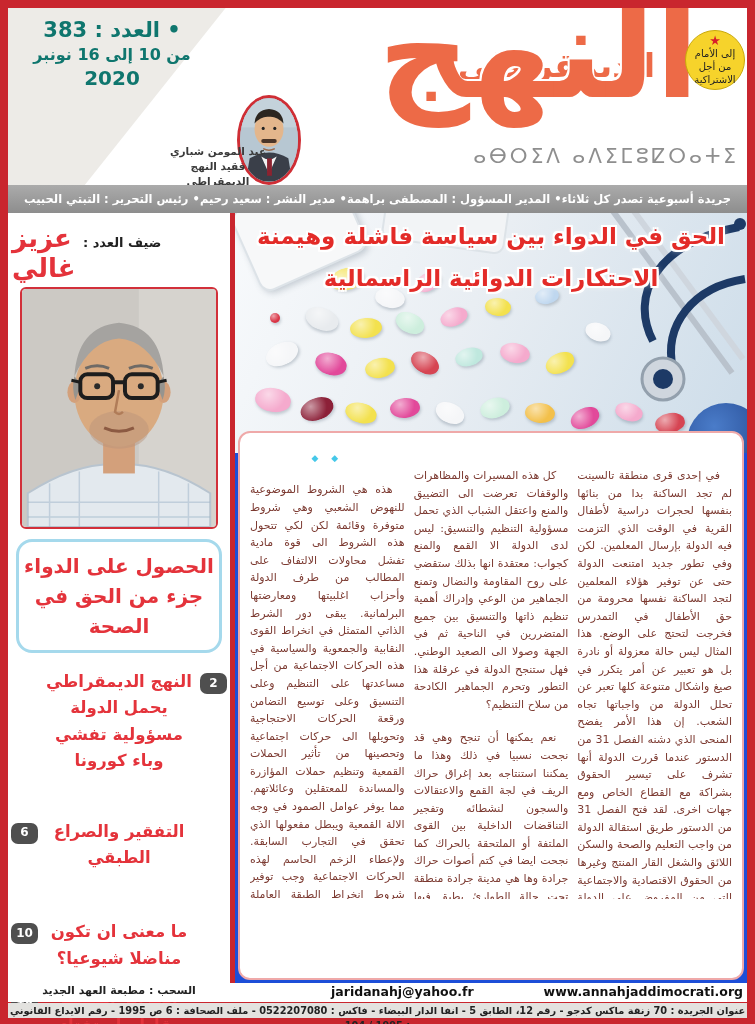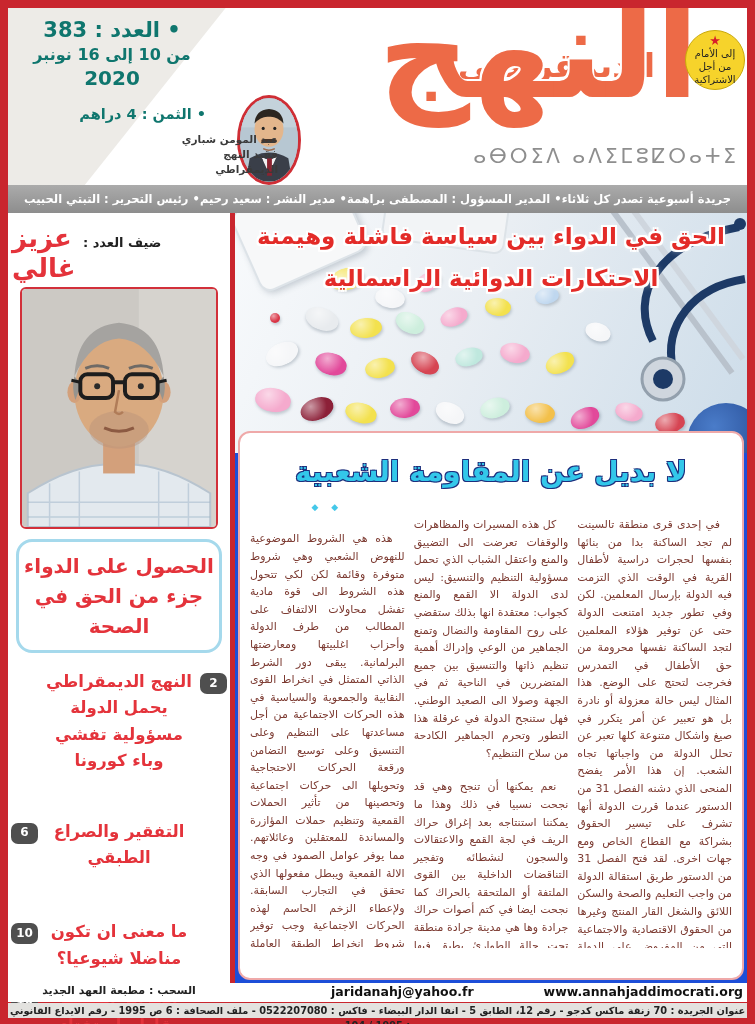--- a/index.html
+++ b/index.html
@@ -11,22 +11,22 @@
   .issue-card{position:absolute;left:0;top:0;width:320px;height:177px;background:#edebe7;
               clip-path:polygon(0 0,68% 0,24% 100%,0 100%);}
   .issue-inner{position:absolute;left:6px;top:10px;width:196px;text-align:center;direction:rtl;color:#0f766e;}
   .issue-no{font-size:21px;font-weight:bold;}
   .issue-date{font-size:16px;font-weight:bold;margin-top:3px;}
   .issue-year{font-size:20px;font-weight:bold;margin-top:2px;}
   .issue-price{font-size:14.5px;font-weight:bold;margin-top:16px;text-align:right;padding-right:4px;}
   .obit-photo{position:absolute;left:229px;top:87px;width:64px;height:90px;border-radius:50%;
               border:3px solid #cf2e35;overflow:hidden;background:#b9c6cf;box-sizing:border-box;}
   .obit-photo svg{width:100%;height:100%;}
-  .obit-caption{position:absolute;left:150px;top:124px;width:120px;font-size:10.5px;color:#3a3a3a;
-                text-align:right;line-height:1.45;direction:rtl;font-weight:bold;}
+  .obit-caption{position:absolute;left:150px;top:136px;width:120px;font-size:10.5px;color:#3a3a3a;
+                text-align:center;line-height:1.45;direction:rtl;font-weight:bold;}
   .logo-main{position:absolute;right:48px;top:-22px;font-size:128px;line-height:1.05;font-weight:bold;
              color:#ed6a47;direction:rtl;text-shadow:2px 2px 0 #fff,-2px -2px 0 #fff;}
   .logo-top{position:absolute;right:92px;top:38px;font-size:33px;font-weight:bold;color:#ed6a47;direction:rtl;text-align:right;}
   .logo-badge{position:absolute;right:2px;top:22px;width:58px;height:58px;border-radius:50%;
               background:#f6d32b;border:1px solid #c9a80a;display:flex;flex-direction:column;
               align-items:center;justify-content:center;text-align:center;z-index:4;}
   .badge-star{color:#d81e2a;font-size:13px;line-height:1;}
   .badge-line{font-size:10px;font-weight:normal;color:#222;line-height:1.3;direction:rtl;}
   .tifinagh{position:absolute;right:8px;top:136px;font-size:20px;color:#8e8e8e;letter-spacing:3px;direction:ltr;}
 
@@ -98,21 +98,20 @@
 <body>
 
 <div id="page">
 
   <div id="header">
     <div class="issue-card"></div>
     <div class="issue-inner">
       <div class="issue-no">• العدد : 383</div>
       <div class="issue-date">من 10 إلى 16 نونبر</div>
       <div class="issue-year">2020</div>
-      <div class="issue-price">• الثمن : 4 دراهم</div>
     </div>
 
     <div class="obit-photo">
       <svg viewBox="0 0 60 86">
         <rect x="0" y="0" width="60" height="86" fill="#b7c7d2"></rect>
         <rect x="0" y="0" width="60" height="30" fill="#c4d2db"></rect>
         <path d="M6 86 L10 62 Q30 50 50 62 L54 86 Z" fill="#3a3f49"></path>
         <path d="M22 60 L30 78 L38 60 Q30 66 22 60" fill="#f2f2f2"></path>
         <rect x="28" y="62" width="5" height="18" fill="#8c2330"></rect>
         <ellipse cx="30" cy="32" rx="15" ry="18" fill="#e3b68c"></ellipse>
@@ -236,21 +235,20 @@
         <path d="M288 66 C 236 74, 206 112, 216 156" stroke="#1d3a66" stroke-width="8" fill="none"></path>
         <circle cx="206" cy="166" r="21" fill="#cfd6de" stroke="#93a0ad" stroke-width="3"></circle>
         <circle cx="206" cy="166" r="10" fill="#1d3a66"></circle>
         <circle cx="283" cy="11" r="6" fill="#1d3a66"></circle>
       </svg>
       <p class="hl hl1">الحق في الدواء بين سياسة فاشلة وهيمنة</p>
       <p class="hl hl2">الاحتكارات الدوائية الراسمالية</p>
     </div>
 
     <div id="article">
-      <h1 class="a-title">لا بديل عن المقاومة الشعبية</h1>
       <div id="article-columns">
           <div class="col">
             <p>في إحدى قرى منطقة تالسينت لم تجد الساكنة بدا من بنائها بنفسها لحجرات دراسية لأطفال القرية في الوقت الذي التزمت فيه الدولة بإرسال المعلمين. لكن وفي تطور جديد امتنعت الدولة حتى عن توفير هؤلاء المعلمين لتجد الساكنة نفسها محرومة من حق الأطفال في التمدرس فخرجت لتحتج على الوضع. هذا المثال ليس حالة معزولة أو نادرة بل هو تعبير عن أمر يتكرر في صيغ واشكال متنوعة كلها تعبر عن تحلل الدولة من واجباتها تجاه الشعب. إن هذا الأمر يفضح المنحى الذي دشنه الفصل 31 من الدستور عندما قررت الدولة أنها تشرف على تيسير الحقوق بشراكة مع القطاع الخاص ومع جهات اخرى. لقد فتح الفصل 31 من الدستور طريق استقالة الدولة من واجب التعليم والصحة والسكن اللائق والشغل القار المنتج وغيرها من الحقوق الاقتصادية والاجتماعية التي من المفروض على الدولة توفيرها مقابل تحصيلها للضرائب وغيرها من الاتاوات التي تنتزعها من المواطنات والمواطنين.</p>
           </div>
           <div class="col">
             <p>كل هذه المسيرات والمظاهرات والوقفات تعرضت الى التضييق والمنع واعتقل الشباب الذي تحمل مسؤولية التنظيم والتنسيق: ليس لدى الدولة الا القمع والمنع كجواب: معتقدة انها بذلك ستقضي على روح المقاومة والنضال وتمنع الجماهير من الوعي وإدراك أهمية تنظيم ذاتها والتنسيق بين جميع المتضررين في الناحية ثم في الجهة وصولا الى الصعيد الوطني. فهل ستنجح الدولة في عرقلة هذا التطور وتحرم الجماهير الكادحة من سلاح التنظيم؟</p>
             <p>نعم يمكنها أن تنجح وهي قد نجحت نسبيا في ذلك وهذا ما يمكننا استنتاجه بعد إغراق حراك الريف في لجة القمع والاعتقالات والسجون لنشطائه وتفجير التناقضات الداخلية بين القوى الملتفة أو الملتحقة بالحراك كما نجحت ايضا في كتم أصوات حراك جرادة وها هي مدينة جرادة منطقة تحت حالة الطوارئ يطبق فيها القمع جهرا نهارا ضد شباب المدينة ويمنعون حتى من الاحتجاج على عدم الوفاء بالتعهدات التي قطعتها الدولة على نفسها أيام الحراك.</p>
           </div>
           <div class="col">
             <p class="orn">◆ ◆</p>

